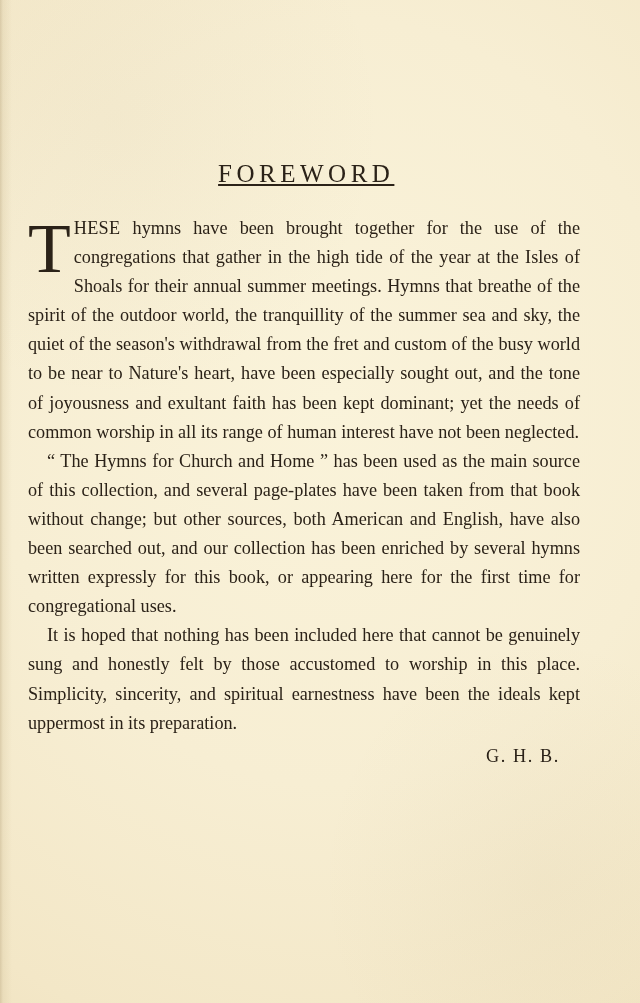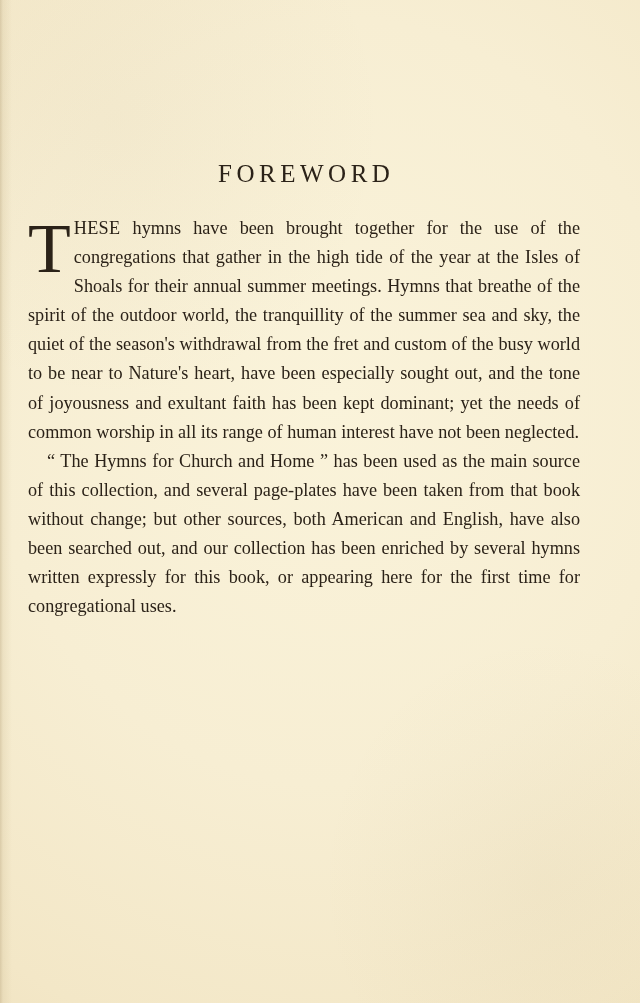--- a/index.html
+++ b/index.html
@@ -56,20 +56,21 @@
     top: 160px;
     left: 0;
     width: 552px;
     text-align: center;
     font-size: 25px;
     font-weight: normal;
     letter-spacing: 4.5px;
     text-indent: 4.5px;
     color: #2b2218;
     font-family: "Liberation Serif", "DejaVu Serif", serif;
+    text-decoration: underline;
   }
 
   .body-block {
     position: absolute;
     top: 214px;
     left: 0;
     width: 552px;
   }
 
   p.para {
@@ -118,16 +119,18 @@
 <div class="content">
 
   <h1 class="page-title">FOREWORD</h1>
 
   <div class="body-block">
 
     <p class="para"><span class="dropcap">T</span><span class="lead-caps">HESE</span><span> hymns have been brought together for the use of the congregations that gather in the high tide of the year at the Isles of Shoals for their annual summer meetings. Hymns that breathe of the spirit of the outdoor world, the tranquillity of the summer sea and sky, the quiet of the season's withdrawal from the fret and custom of the busy world to be near to Nature's heart, have been especially sought out, and the tone of joyousness and exultant faith has been kept dominant; yet the needs of common worship in all its range of human interest have not been neglected.</span></p>
 
     <p class="para">“ The Hymns for Church and Home ” has been used as the main source of this collection, and several page-plates have been taken from that book without change; but other sources, both American and English, have also been searched out, and our collection has been enriched by several hymns written expressly for this book, or appearing here for the first time for congregational uses.</p>
 
+    <p class="para">It is hoped that nothing has been included here that cannot be genuinely sung and honestly felt by those accustomed to worship in this place.   Simplicity, sincerity, and spiritual earnestness have been the ideals kept uppermost in its preparation.</p>
 
+    <p class="signature">G. H. B.</p>
 
   </div>
 </div>
 
 </body></html>

